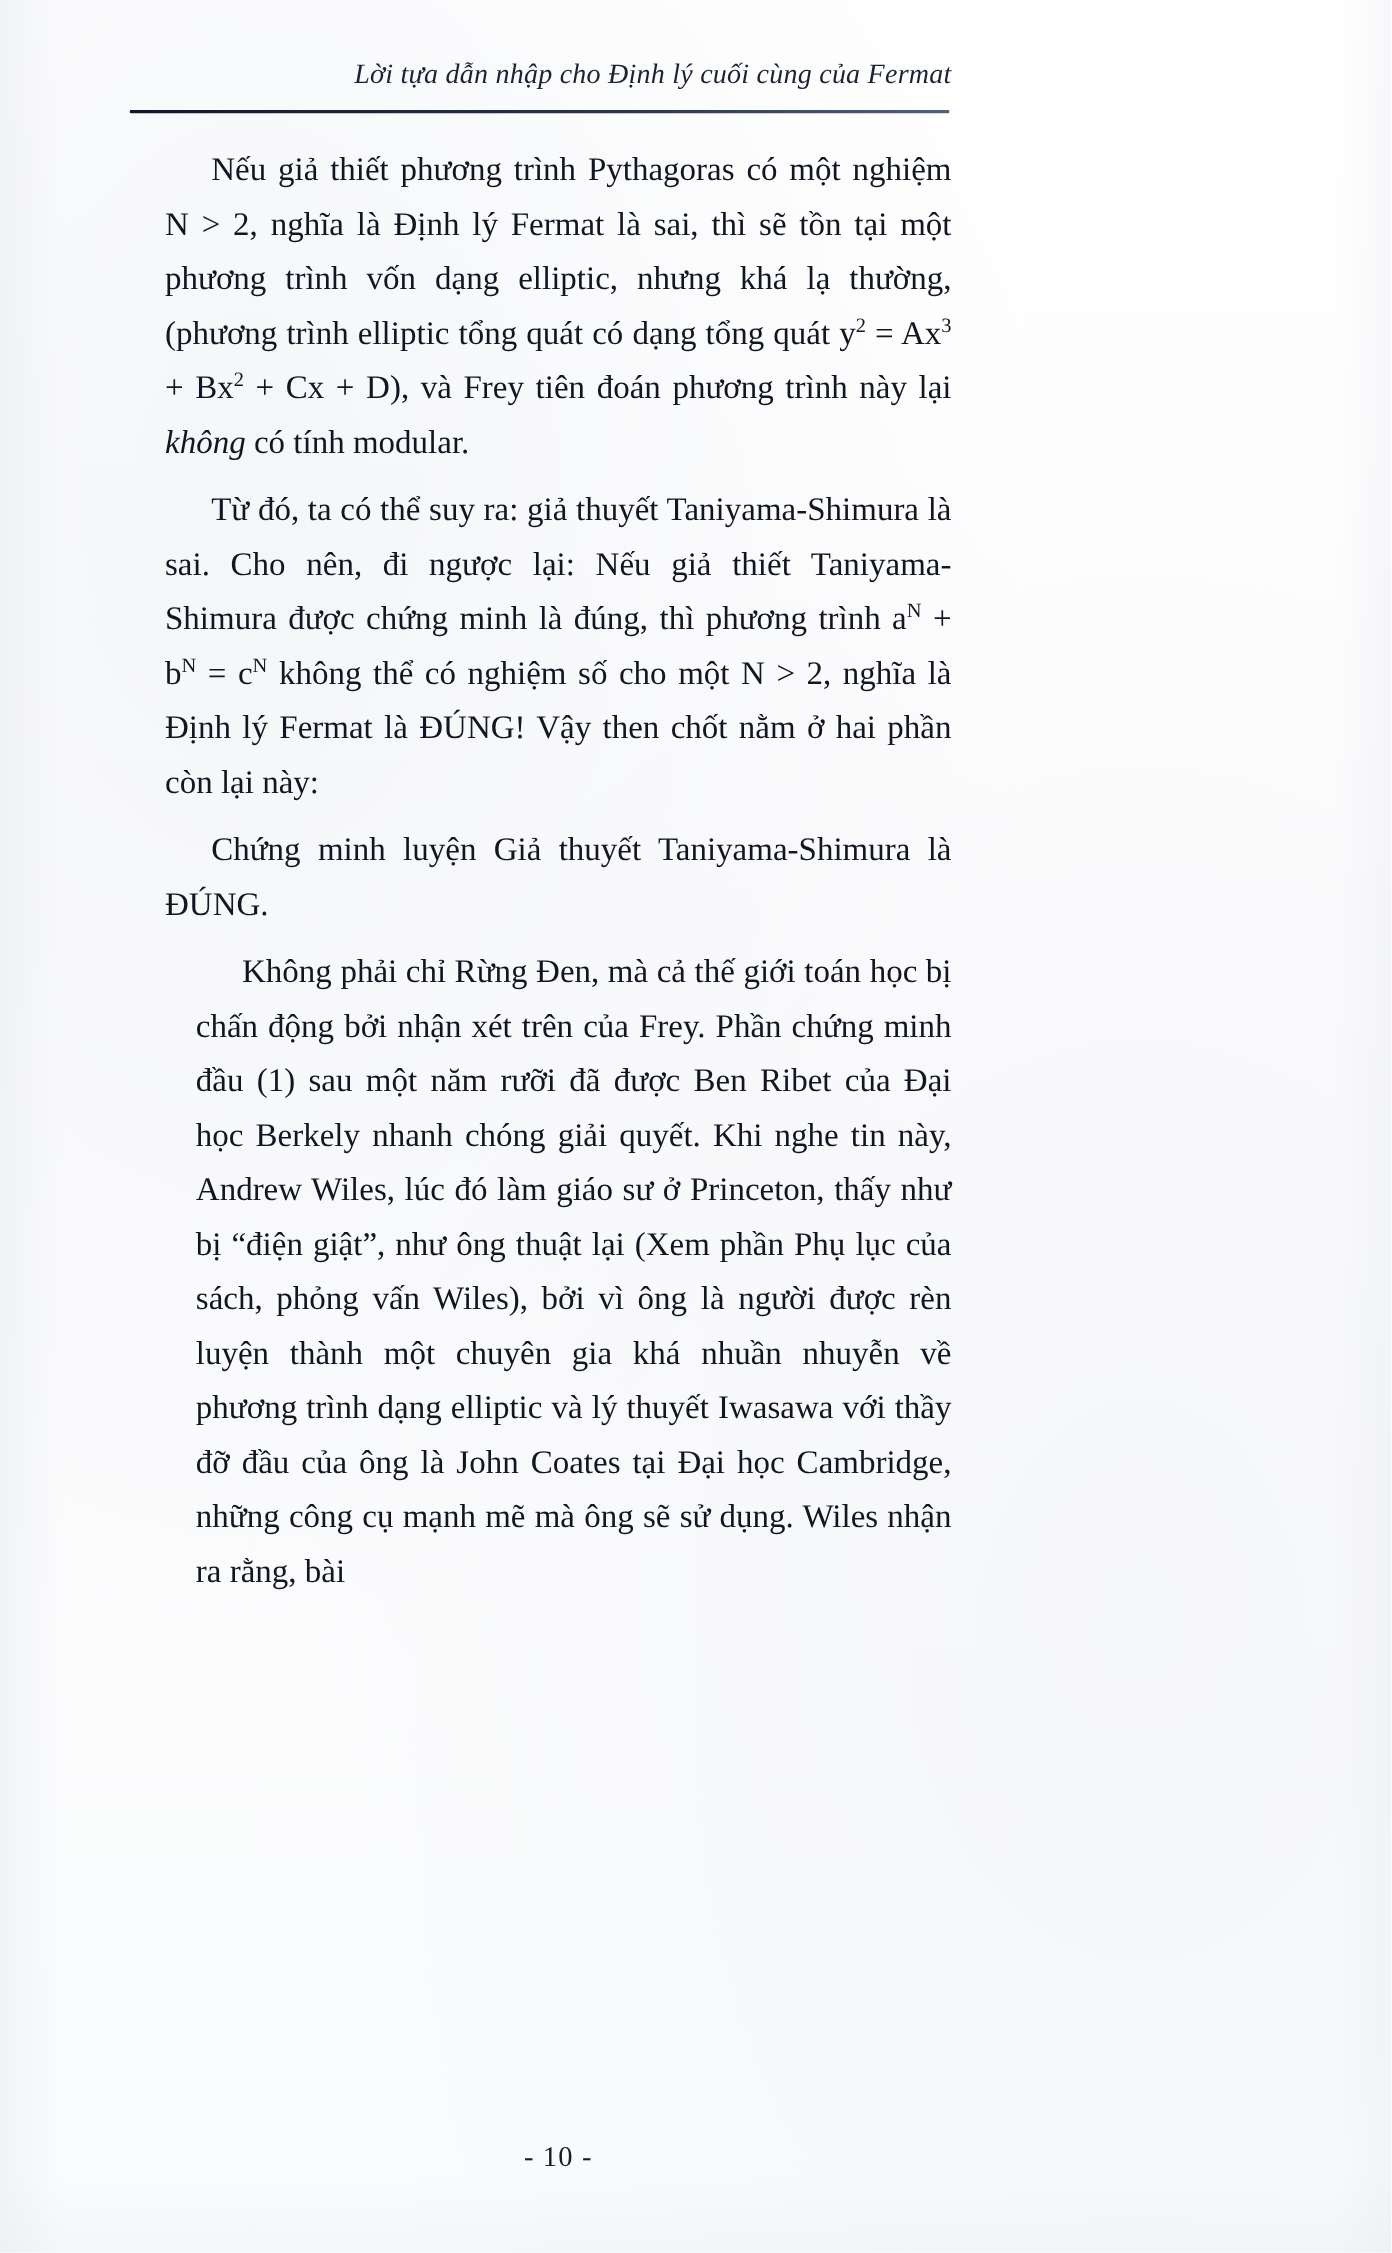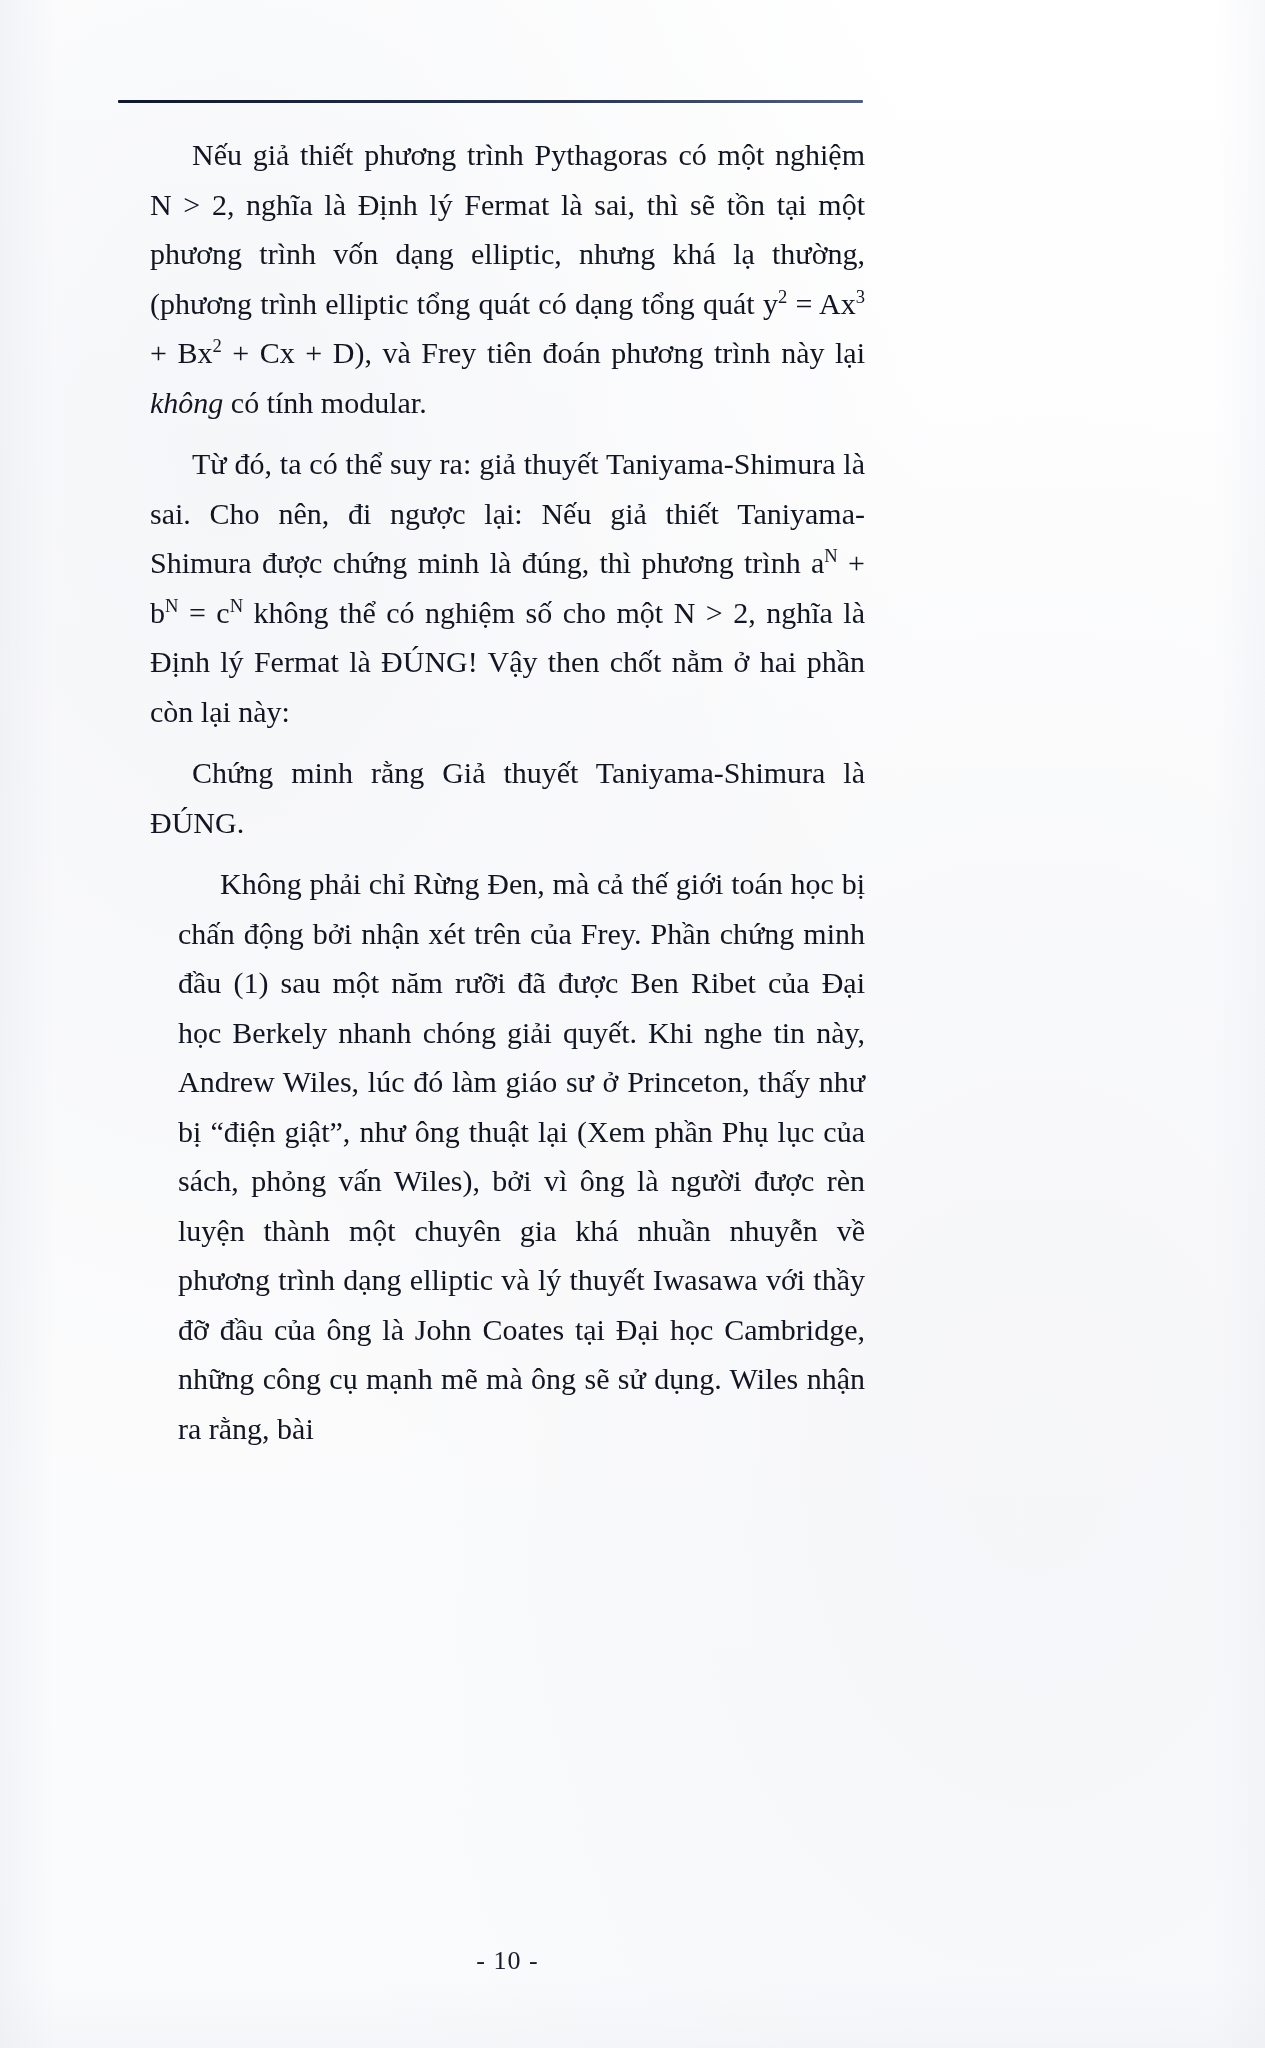--- a/index.html
+++ b/index.html
@@ -106,25 +106,26 @@
   }
 </style>
 </head>
 <body>
 
 <div class="page">
   <div class="paper-noise"></div>
 
   <div class="content">
 
+    <div class="runhead">Lời tựa dẫn nhập cho Định lý cuối cùng của Fermat</div>
 
     <div class="rule"></div>
 
     <div class="body">
       <p class="para" style="color: rgb(18, 22, 34);">Nếu giả thiết phương trình Pythagoras có một nghiệm N &gt; 2, nghĩa là Định lý Fermat là sai, thì sẽ tồn tại một phương trình vốn dạng elliptic, nhưng khá lạ thường, (phương trình elliptic tổng quát có dạng tổng quát y<sup class="sup">2</sup> = Ax<sup class="sup">3</sup> + Bx<sup class="sup">2</sup> + Cx + D), và Frey tiên đoán phương trình này lại <em class="it">không</em> có tính modular.</p>
       <p class="para" style="color: rgb(18, 22, 34);">Từ đó, ta có thể suy ra: giả thuyết Taniyama-Shimura là sai. Cho nên, đi ngược lại: Nếu giả thiết Taniyama-Shimura được chứng minh là đúng, thì phương trình a<sup class="sup">N</sup> + b<sup class="sup">N</sup> = c<sup class="sup">N</sup> không thể có nghiệm số cho một N &gt; 2, nghĩa là Định lý Fermat là ĐÚNG! Vậy then chốt nằm ở hai phần còn lại này:</p>
-      <p class="para" style="color: rgb(18, 22, 34);">Chứng minh rằng Giả thuyết Taniyama-Shimura là ĐÚNG.</p>
+      <p class="para" style="color: rgb(18, 22, 34);">Chứng minh luyện Giả thuyết Taniyama-Shimura là ĐÚNG.</p>
       <p class="para" style="color: rgb(18, 22, 34);">Không phải chỉ Rừng Đen, mà cả thế giới toán học bị chấn động bởi nhận xét trên của Frey. Phần chứng minh đầu (1) sau một năm rưỡi đã được Ben Ribet của Đại học Berkely nhanh chóng giải quyết. Khi nghe tin này, Andrew Wiles, lúc đó làm giáo sư ở Princeton, thấy như bị “điện giật”, như ông thuật lại (Xem phần Phụ lục của sách, phỏng vấn Wiles), bởi vì ông là người được rèn luyện thành một chuyên gia khá nhuần nhuyễn về phương trình dạng elliptic và lý thuyết Iwasawa với thầy đỡ đầu của ông là John Coates tại Đại học Cambridge, những công cụ mạnh mẽ mà ông sẽ sử dụng. Wiles nhận ra rằng, bài</p>
     </div>
 
     <div class="folio">- 10 -</div>
   </div>
 </div>
 
 </body></html>

